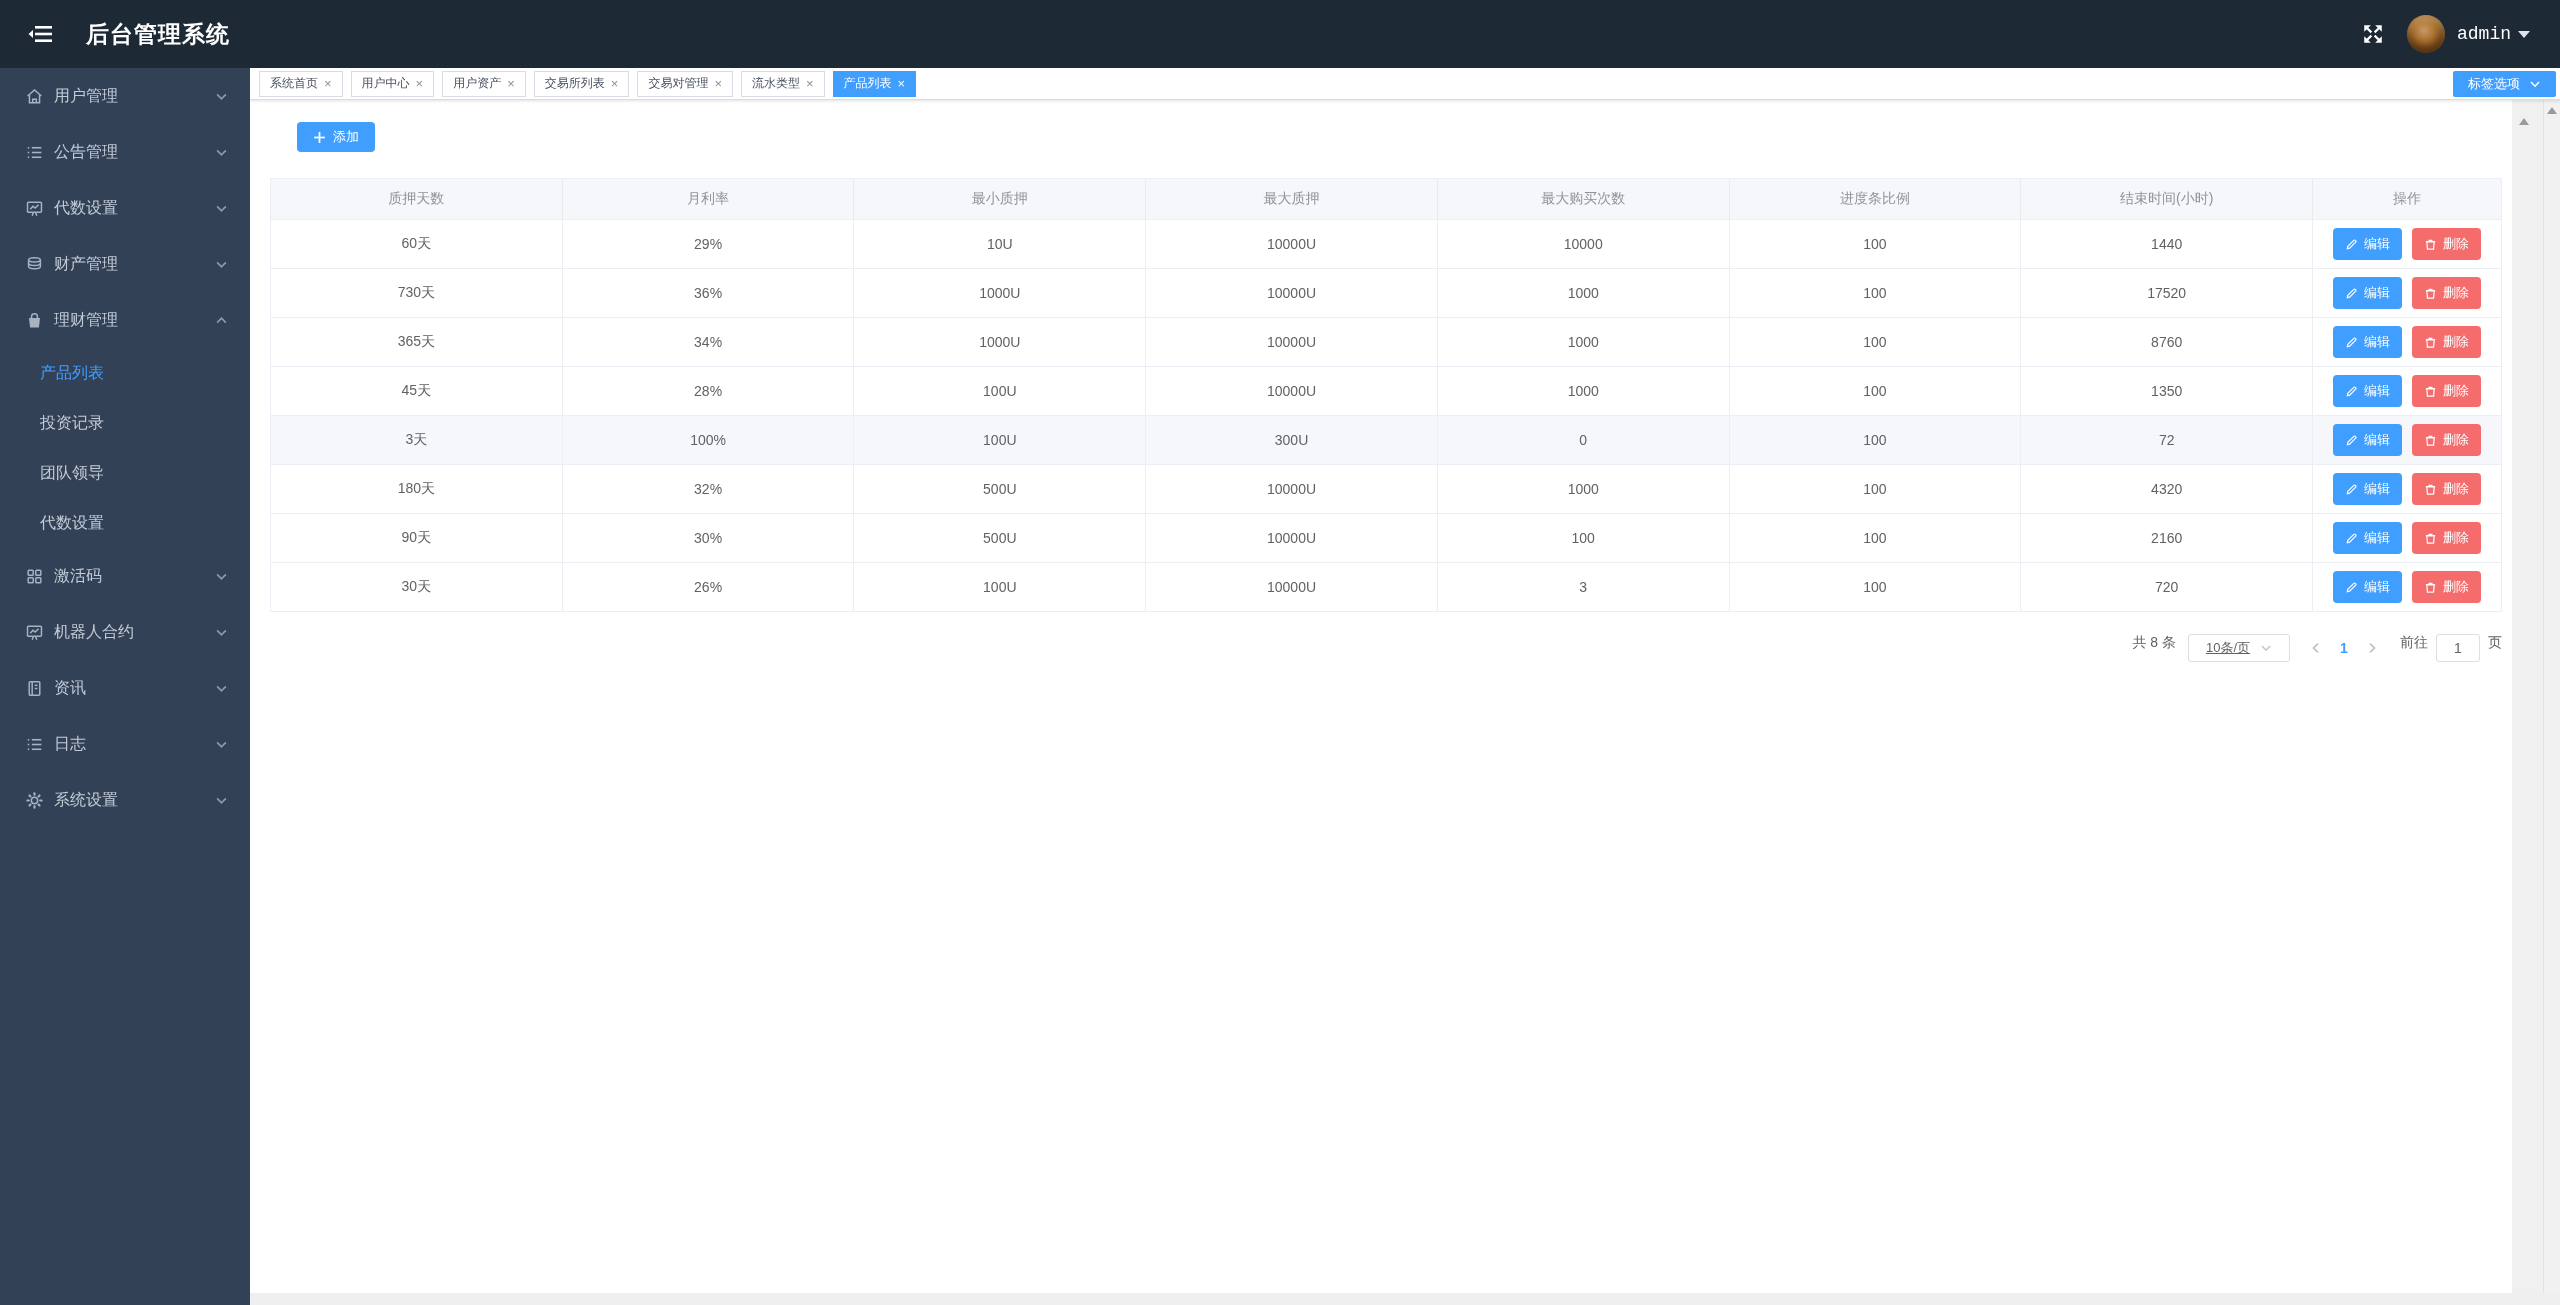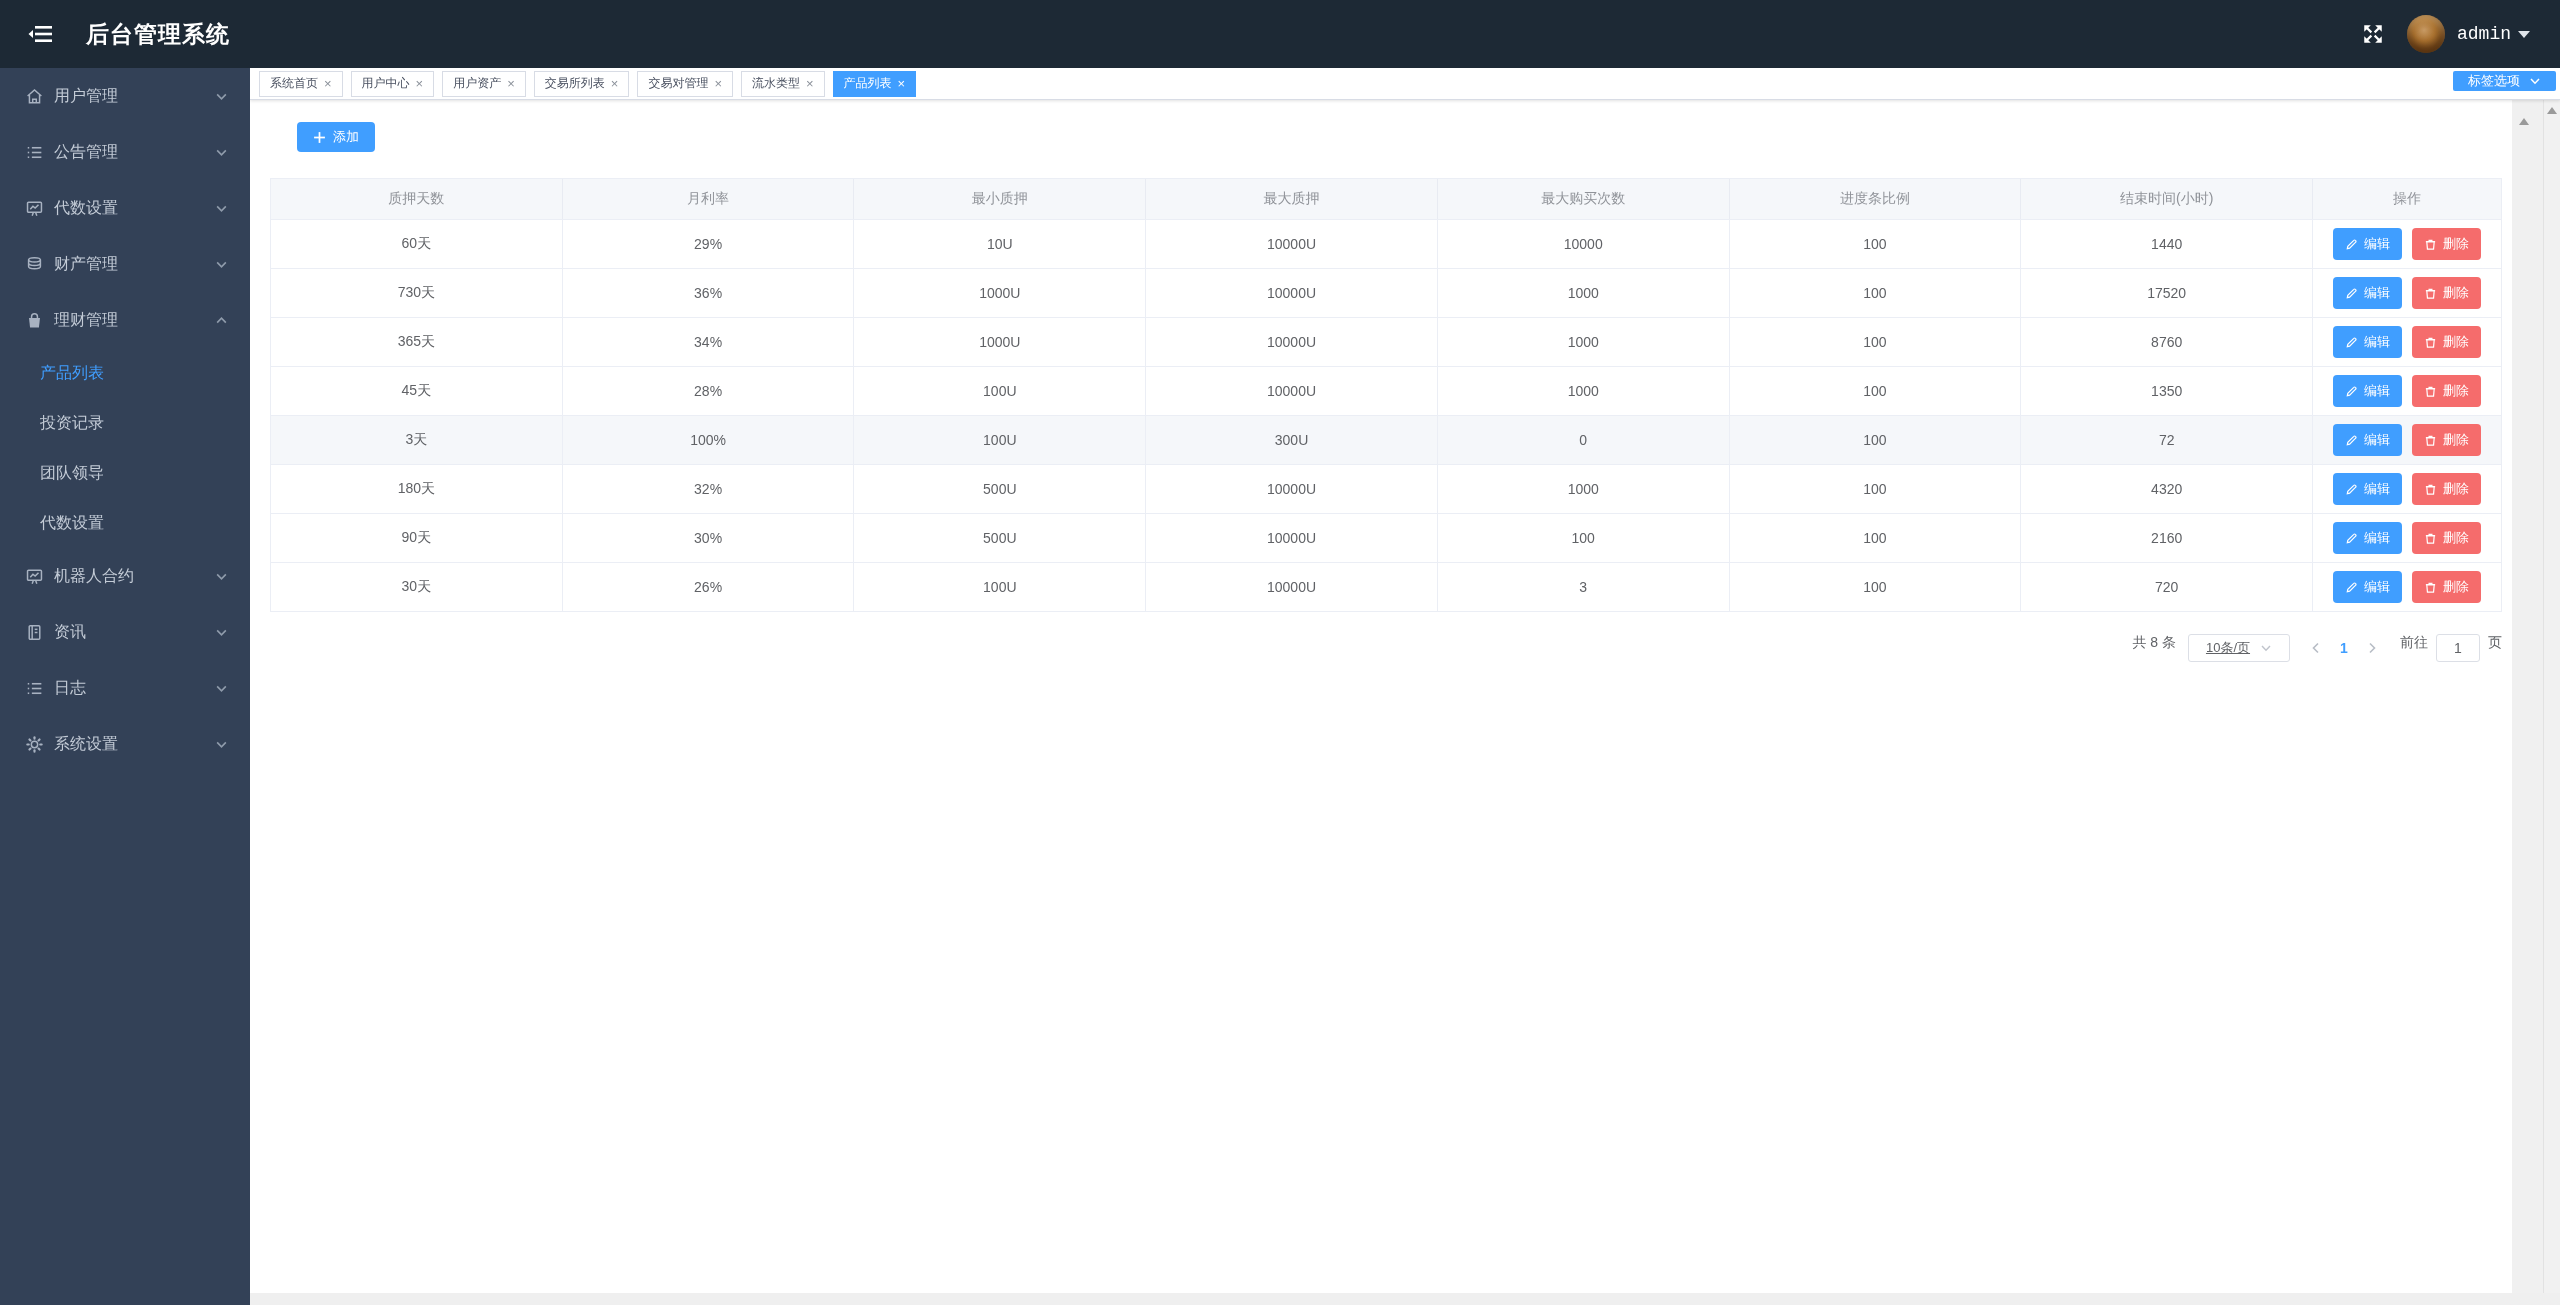--- a/index.html
+++ b/index.html
@@ -29,21 +29,21 @@
 
   
   .main { position:absolute; top:68px; left:250px; right:0; bottom:0; background:#fff; overflow:hidden; }
 
   
   .tabbar { position:relative; height:32px; background:#fff; border-bottom:1px solid #d8dce5; box-shadow:0 1px 3px 0 rgba(0,0,0,.12); display:flex; align-items:center; padding-left:9px; z-index:10; }
   .tab { height:26px; display:inline-flex; align-items:center; gap:6px; border:1px solid #d8dce5; background:#fff; color:#495060; font-size:12px; padding:0 10px; margin-right:8px; cursor:pointer; white-space:nowrap; }
   .tab .tab-close { font-size:13px; color:#8a9099; line-height:1; cursor:pointer; }
   .tab.active { background:#409EFF; border-color:#409EFF; color:#fff; }
   .tab.active .tab-close { color:#fff; }
-  .tag-options-btn { position:absolute; right:4px; top:3px; height:20px; background:#409EFF; color:#fff; font-size:13px; padding:0 15px; display:flex; align-items:center; gap:9px; border-radius:2px; cursor:pointer; }
+  .tag-options-btn { position:absolute; right:4px; top:3px; height:26px; background:#409EFF; color:#fff; font-size:13px; padding:0 15px; display:flex; align-items:center; gap:9px; border-radius:2px; cursor:pointer; }
   .tag-options-btn .sel-caret { display:flex; color:#fff; }
 
   
   .content { padding:22px 58px 0 20px; }
   .add-btn { margin-left:27px; width:78px; height:30px; background:#409EFF; border:none; border-radius:4px; color:#fff; font-size:13px; display:inline-flex; align-items:center; justify-content:center; gap:7px; cursor:pointer; }
 
   
   .table { margin-top:26px; width:100%; border:1px solid #ebeef5; }
   .thead { display:flex; height:40px; background:#f5f7fa; }
   .th { flex:1; display:flex; align-items:center; justify-content:center; color:#909399; font-size:14px; border-right:1px solid #e8ebf2; }
@@ -206,20 +206,36 @@
   <div class="submenu-item">
     <span>投资记录</span>
   </div>
   <div class="submenu-item">
     <span>团队领导</span>
   </div>
   <div class="submenu-item">
     <span>代数设置</span>
   </div>
 
+  <div class="menu-item">
+    <span class="mi-icon">
+      <svg width="19" height="19" viewBox="0 0 18 18" fill="none" stroke="#a8b2c1" stroke-width="1.4">
+        <rect x="3" y="3" width="4.8" height="4.8" rx="0.8"></rect>
+          <rect x="10.2" y="3" width="4.8" height="4.8" rx="0.8"></rect>
+        <rect x="3" y="10.2" width="4.8" height="4.8" rx="0.8"></rect>
+          <rect x="10.2" y="10.2" width="4.8" height="4.8" rx="0.8"></rect>
+      </svg>
+    </span>
+    <span>激活码</span>
+    <span class="chev">
+      <svg width="13" height="13" viewBox="0 0 12 12" fill="none" stroke="#8f9bab" stroke-width="1.5">
+          <polyline points="2,4 6,8.2 10,4"></polyline>
+        </svg>
+    </span>
+  </div>
 
   <div class="menu-item">
     <span class="mi-icon">
       <svg width="19" height="19" viewBox="0 0 18 18" fill="none" stroke="#a8b2c1" stroke-width="1.4">
         <rect x="2.4" y="3" width="13.2" height="9.6" rx="1"></rect>
         <polyline points="5,9.6 7.5,6.8 9.6,8.6 12.8,5.4"></polyline>
         <line x1="6.8" y1="15.8" x2="8" y2="12.6"></line>
           <line x1="11.2" y1="15.8" x2="10" y2="12.6"></line>
       </svg>
     </span>

